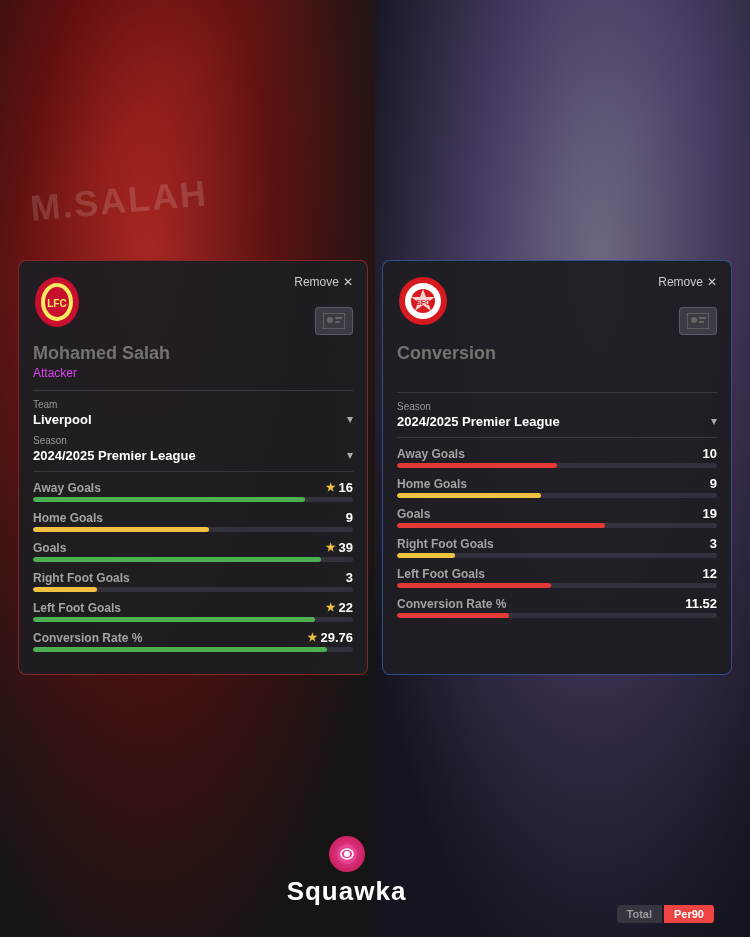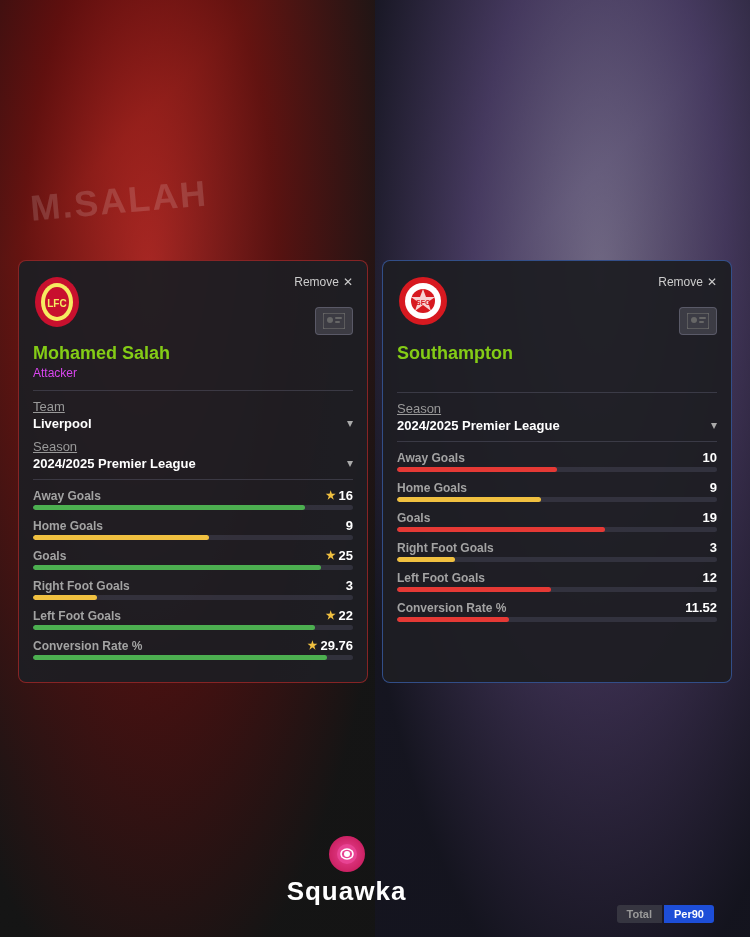--- a/index.html
+++ b/index.html
@@ -127,42 +127,41 @@
       display: flex;
       align-items: center;
       justify-content: center;
       color: #888;
       font-size: 14px;
     }
 
     .player-name {
       font-size: 18px;
       font-weight: 700;
-      color: #84cc16;
+      color: #737373;
       margin-top: 6px;
       margin-bottom: 2px;
     }
 
     .player-role {
       font-size: 12px;
       color: #d946ef;
       margin-bottom: 10px;
     }
 
     .divider {
       height: 1px;
       background: rgba(100,100,120,0.4);
       margin: 8px 0;
     }
 
     .stat-label {
-      font-size: 13px;
+      font-size: 10px;
       color: #999;
       margin-bottom: 2px;
-      text-decoration: underline;
     }
 
     .dropdown-row {
       display: flex;
       justify-content: space-between;
       margin-bottom: 8px;
     }
 
     .dropdown-value {
       font-size: 13px;
@@ -264,21 +263,21 @@
       border: none;
     }
 
     .toggle-total {
       background: rgba(60,60,70,0.8);
       color: #999;
       border-radius: 3px 0 0 3px;
     }
 
     .toggle-per90 {
-      background: #1d4ed8;
+      background: #ef4444;
       color: #fff;
       border-radius: 0 3px 3px 0;
     }
 
     
     .liverpool-crest {
       width: 48px;
       height: 54px;
     }
 
@@ -378,21 +377,21 @@
         <div class="bar-container">
           <div class="bar-fill bar-yellow" style="width:55%"></div>
         </div>
       </div>
 
       <div>
         <div class="stat-row">
           <span class="stat-name">Goals</span>
           <span class="stat-value">
             <span class="star">★</span>
-            <span>25</span>
+            <span>39</span>
           </span>
         </div>
         <div class="bar-container">
           <div class="bar-fill bar-green" style="width:90%"></div>
         </div>
       </div>
 
       <div>
         <div class="stat-row">
           <span class="stat-name">Right Foot Goals</span>
@@ -450,21 +449,21 @@
             <svg width="22" height="16" viewBox="0 0 22 16">
               <rect x="0" y="0" width="22" height="16" rx="2" fill="none" stroke="#666" stroke-width="1.5"></rect>
               <circle cx="7" cy="7" r="3" fill="#666"></circle>
               <rect x="12" y="4" width="7" height="2" rx="1" fill="#666"></rect>
               <rect x="12" y="8" width="5" height="2" rx="1" fill="#666"></rect>
             </svg>
           </div>
         </div>
       </div>
 
-      <div class="player-name">Southampton</div>
+      <div class="player-name">Conversion</div>
       <div style="height: 18px;"></div>
 
       <div class="divider"></div>
 
       <div class="stat-label">Season</div>
       <div class="dropdown-row">
         <span class="dropdown-value">2024/2025 Premier League</span>
         <span class="chevron">▾</span>
       </div>
 

